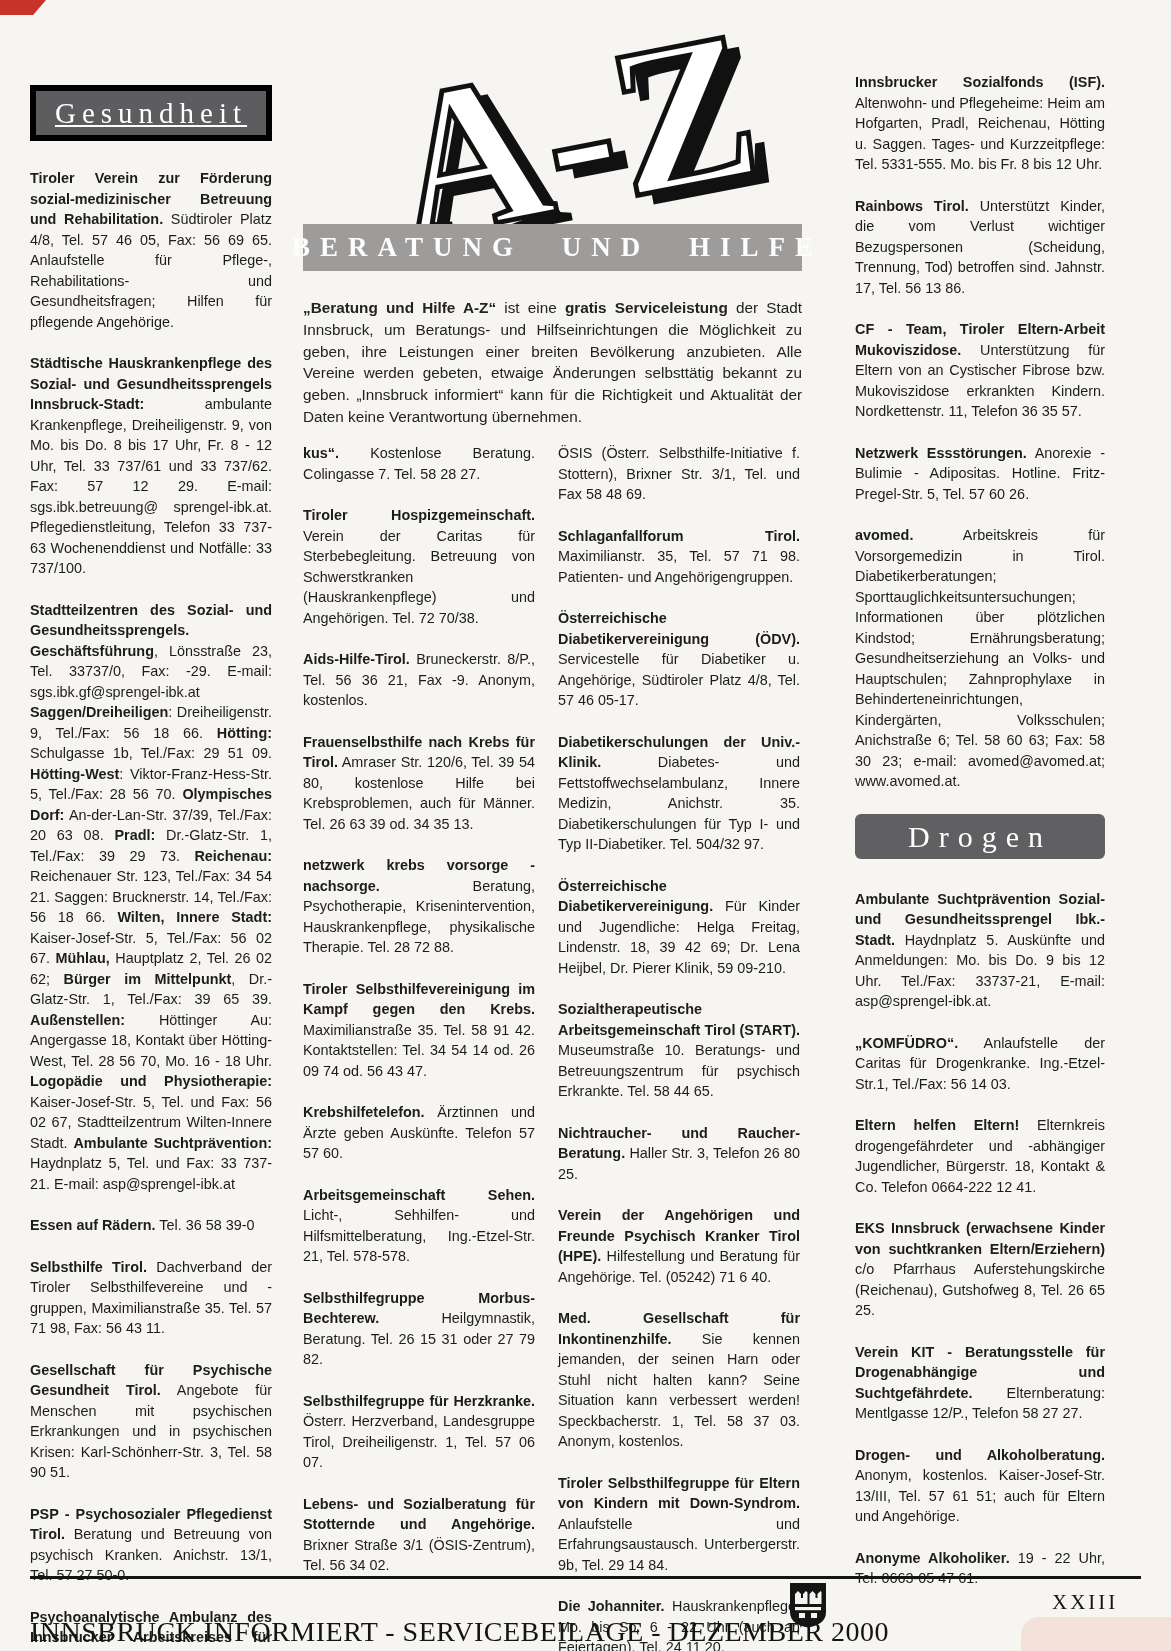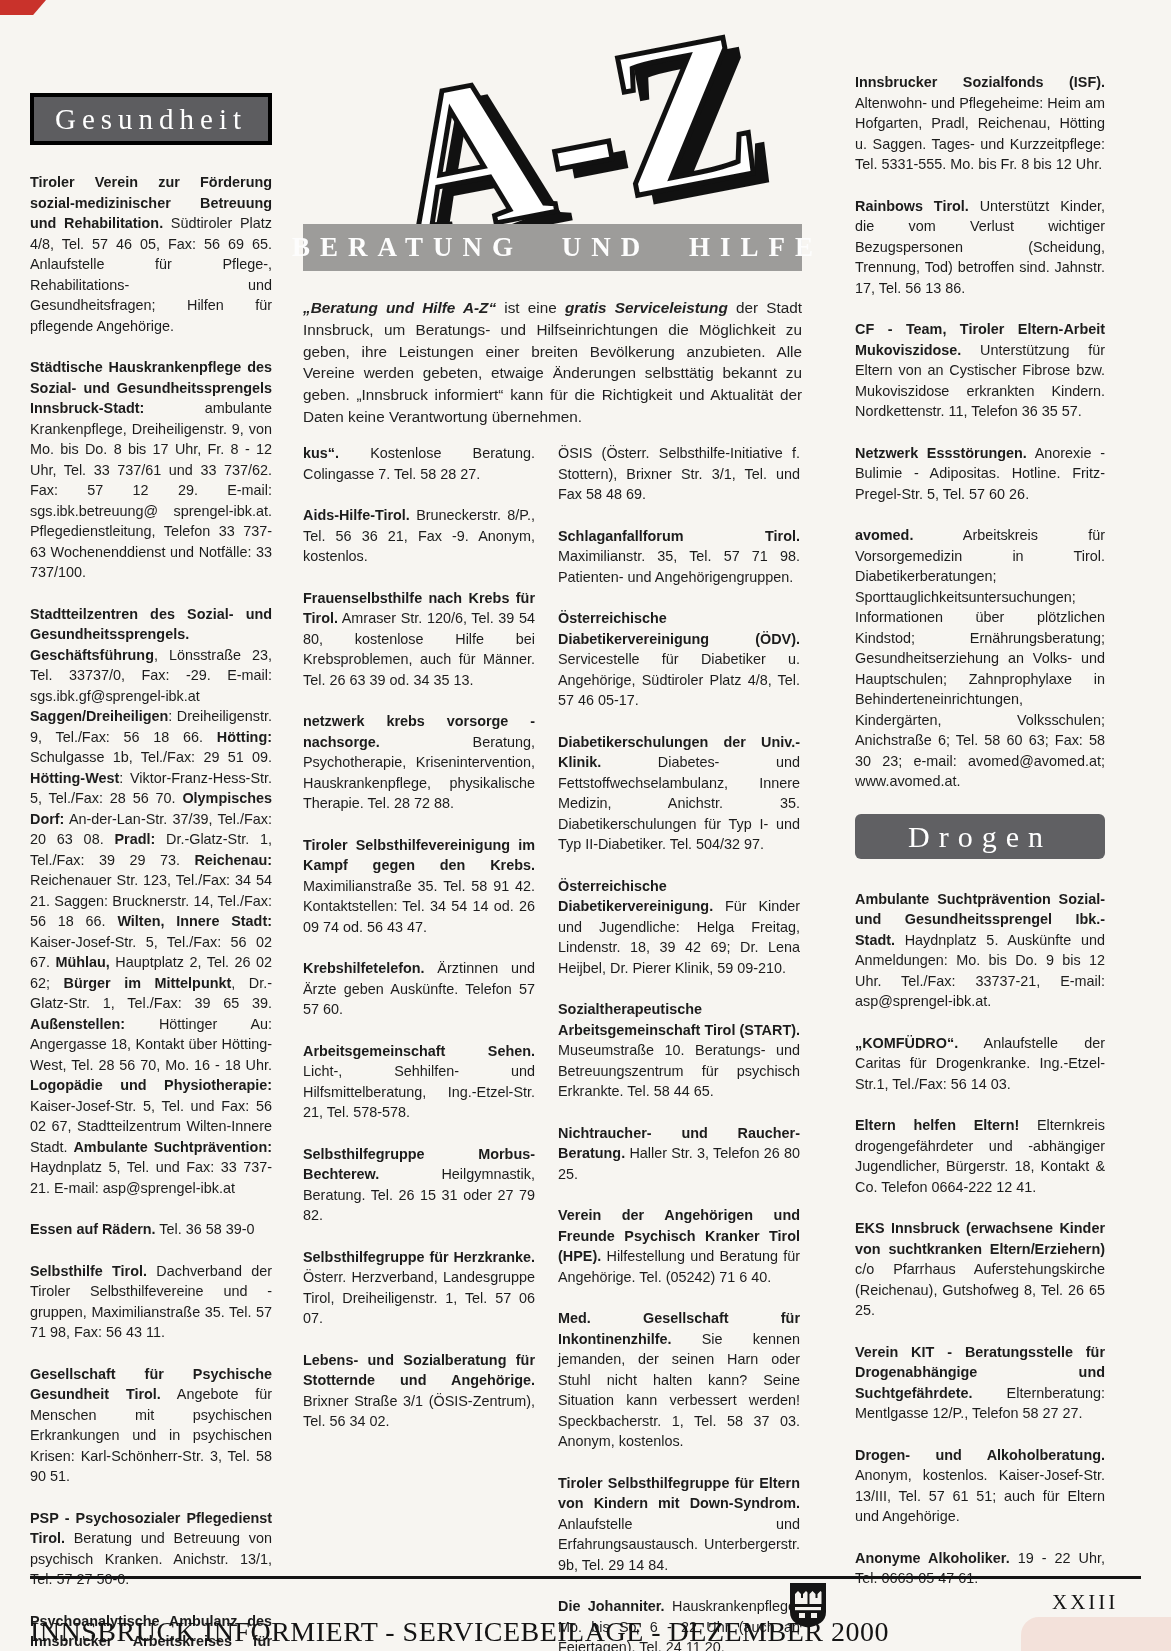--- a/index.html
+++ b/index.html
@@ -32,42 +32,42 @@
   }
   .banner span{
     font-family:"Liberation Serif",serif;color:#fdfdfd;
     font-size:27px;font-weight:bold;letter-spacing:10px;word-spacing:22px;
     white-space:nowrap;text-indent:10px;
   }
   .intro{
     position:absolute;left:303px;top:297px;width:499px;margin:0;
     font-size:15.3px;line-height:21.8px;text-align:justify;color:#222;
   }
-  .intro .b{font-weight:bold;font-style:italic;}
+  .intro .b{font-weight:bold;}
 
   
   .col{
     position:absolute;text-align:justify;
     font-size:14.4px;line-height:20.5px;
     overflow-wrap:break-word;color:#1c1c1c;
   }
   .col-1{left:30px;top:85px;width:242px;}
   .col-2{left:303px;top:443px;width:232px;}
   .col-3{left:558px;top:443px;width:242px;}
   .col-4{left:855px;top:72px;width:250px;}
   .entry{margin:0 0 21px 0;}
   .entry .b{font-weight:bold;}
 
   .bar{
     background:#5d5d60;color:#fff;text-align:center;
     font-family:"Liberation Serif",serif;
   }
   .col-1 .bar{
-    border:4px solid #000000;height:44px;line-height:44px;
-    margin:8px 0 27px 0;font-size:29px;letter-spacing:6px;
+    border:6px solid #000000;height:44px;line-height:44px;
+    margin:0 0 27px 0;font-size:29px;letter-spacing:6px;text-decoration:underline;
   }
   .col-4 .bar{
     height:45px;line-height:45px;margin:22px 0 30px 0;
     font-size:30px;letter-spacing:9px;background:#606063;border-radius:6px;
   }
 
   
   .footer-rule{position:absolute;left:30px;top:1576px;width:1111px;border-top:3px solid #141414;}
   .footer-title{
     position:absolute;left:30px;top:1588px;
@@ -106,20 +106,21 @@
       <p class="entry"><span class="b">Städtische Hauskrankenpflege des Sozial- und Gesundheitssprengels Innsbruck-Stadt:</span><span class="r"> ambulante Krankenpflege, Dreiheiligenstr. 9, von Mo. bis Do. 8 bis 17 Uhr, Fr. 8 - 12 Uhr, Tel. 33 737/61 und 33 737/62. Fax: 57 12 29. E-mail: sgs.ibk.betreuung@ sprengel-ibk.at. Pflegedienstleitung, Telefon 33 737-63 Wochenenddienst und Notfälle: 33 737/100.</span></p>
       <p class="entry"><span class="b">Stadtteilzentren des Sozial- und Gesundheitssprengels. Geschäftsführung</span><span class="r">, Lönsstraße 23, Tel. 33737/0, Fax: -29. E-mail: sgs.ibk.gf@sprengel-ibk.at </span><span class="b">Saggen/Dreiheiligen</span><span class="r">: Dreiheiligenstr. 9, Tel./Fax: 56 18 66. </span><span class="b">Hötting:</span><span class="r"> Schulgasse 1b, Tel./Fax: 29 51 09. </span><span class="b">Hötting-West</span><span class="r">: Viktor-Franz-Hess-Str. 5, Tel./Fax: 28 56 70. </span><span class="b">Olympisches Dorf:</span><span class="r"> An-der-Lan-Str. 37/39, Tel./Fax: 20 63 08. </span><span class="b">Pradl:</span><span class="r"> Dr.-Glatz-Str. 1, Tel./Fax: 39 29 73. </span><span class="b">Reichenau:</span><span class="r"> Reichenauer Str. 123, Tel./Fax: 34 54 21. Saggen: Brucknerstr. 14, Tel./Fax: 56 18 66. </span><span class="b">Wilten, Innere Stadt:</span><span class="r"> Kaiser-Josef-Str. 5, Tel./Fax: 56 02 67. </span><span class="b">Mühlau,</span><span class="r"> Hauptplatz 2, Tel. 26 02 62; </span><span class="b">Bürger im Mittelpunkt</span><span class="r">, Dr.-Glatz-Str. 1, Tel./Fax: 39 65 39. </span><span class="b">Außenstellen:</span><span class="r"> Höttinger Au: Angergasse 18, Kontakt über Hötting-West, Tel. 28 56 70, Mo. 16 - 18 Uhr. </span><span class="b">Logopädie und Physiotherapie:</span><span class="r"> Kaiser-Josef-Str. 5, Tel. und Fax: 56 02 67, Stadtteilzentrum Wilten-Innere Stadt. </span><span class="b">Ambulante Suchtprävention:</span><span class="r"> Haydnplatz 5, Tel. und Fax: 33 737-21. E-mail: asp@sprengel-ibk.at</span></p>
       <p class="entry"><span class="b">Essen auf Rädern.</span><span class="r"> Tel. 36 58 39-0</span></p>
       <p class="entry"><span class="b">Selbsthilfe Tirol.</span><span class="r"> Dachverband der Tiroler Selbsthilfevereine und -gruppen, Maximilianstraße 35. Tel. 57 71 98, Fax: 56 43 11.</span></p>
       <p class="entry"><span class="b">Gesellschaft für Psychische Gesundheit Tirol.</span><span class="r"> Angebote für Menschen mit psychischen Erkrankungen und in psychischen Krisen: Karl-Schönherr-Str. 3, Tel. 58 90 51.</span></p>
       <p class="entry"><span class="b">PSP - Psychosozialer Pflegedienst Tirol.</span><span class="r"> Beratung und Betreuung von psychisch Kranken. Anichstr. 13/1, Tel. 57 27 50-0.</span></p>
       <p class="entry"><span class="b">Psychoanalytische Ambulanz des Innsbrucker Arbeitskreises für Psychoanalyse „Vo-</span></p>
     </div>
   <div class="col col-2">
       <p class="entry"><span class="b">kus“.</span><span class="r"> Kostenlose Beratung. Colingasse 7. Tel. 58 28 27.</span></p>
+      <p class="entry"><span class="b">Tiroler Hospizgemeinschaft.</span><span class="r"> Verein der Caritas für Sterbebegleitung. Betreuung von Schwerstkranken (Hauskrankenpflege) und Angehörigen. Tel. 72 70/38.</span></p>
       <p class="entry"><span class="b">Aids-Hilfe-Tirol.</span><span class="r"> Bruneckerstr. 8/P., Tel. 56 36 21, Fax -9. Anonym, kostenlos.</span></p>
       <p class="entry"><span class="b">Frauenselbsthilfe nach Krebs für Tirol.</span><span class="r"> Amraser Str. 120/6, Tel. 39 54 80, kostenlose Hilfe bei Krebsproblemen, auch für Männer. Tel. 26 63 39 od. 34 35 13.</span></p>
       <p class="entry"><span class="b">netzwerk krebs vorsorge - nachsorge.</span><span class="r"> Beratung, Psychotherapie, Krisenintervention, Hauskrankenpflege, physikalische Therapie. Tel. 28 72 88.</span></p>
       <p class="entry"><span class="b">Tiroler Selbsthilfevereinigung im Kampf gegen den Krebs.</span><span class="r"> Maximilianstraße 35. Tel. 58 91 42. Kontaktstellen: Tel. 34 54 14 od. 26 09 74 od. 56 43 47.</span></p>
       <p class="entry"><span class="b">Krebshilfetelefon.</span><span class="r"> Ärztinnen und Ärzte geben Auskünfte. Telefon 57 57 60.</span></p>
       <p class="entry"><span class="b">Arbeitsgemeinschaft Sehen.</span><span class="r"> Licht-, Sehhilfen- und Hilfsmittelberatung, Ing.-Etzel-Str. 21, Tel. 578-578.</span></p>
       <p class="entry"><span class="b">Selbsthilfegruppe Morbus-Bechterew.</span><span class="r"> Heilgymnastik, Beratung. Tel. 26 15 31 oder 27 79 82.</span></p>
       <p class="entry"><span class="b">Selbsthilfegruppe für Herzkranke.</span><span class="r"> Österr. Herzverband, Landesgruppe Tirol, Dreiheiligenstr. 1, Tel. 57 06 07.</span></p>
       <p class="entry"><span class="b">Lebens- und Sozialberatung für Stotternde und Angehörige.</span><span class="r"> Brixner Straße 3/1 (ÖSIS-Zentrum), Tel. 56 34 02.</span></p>
     </div>

